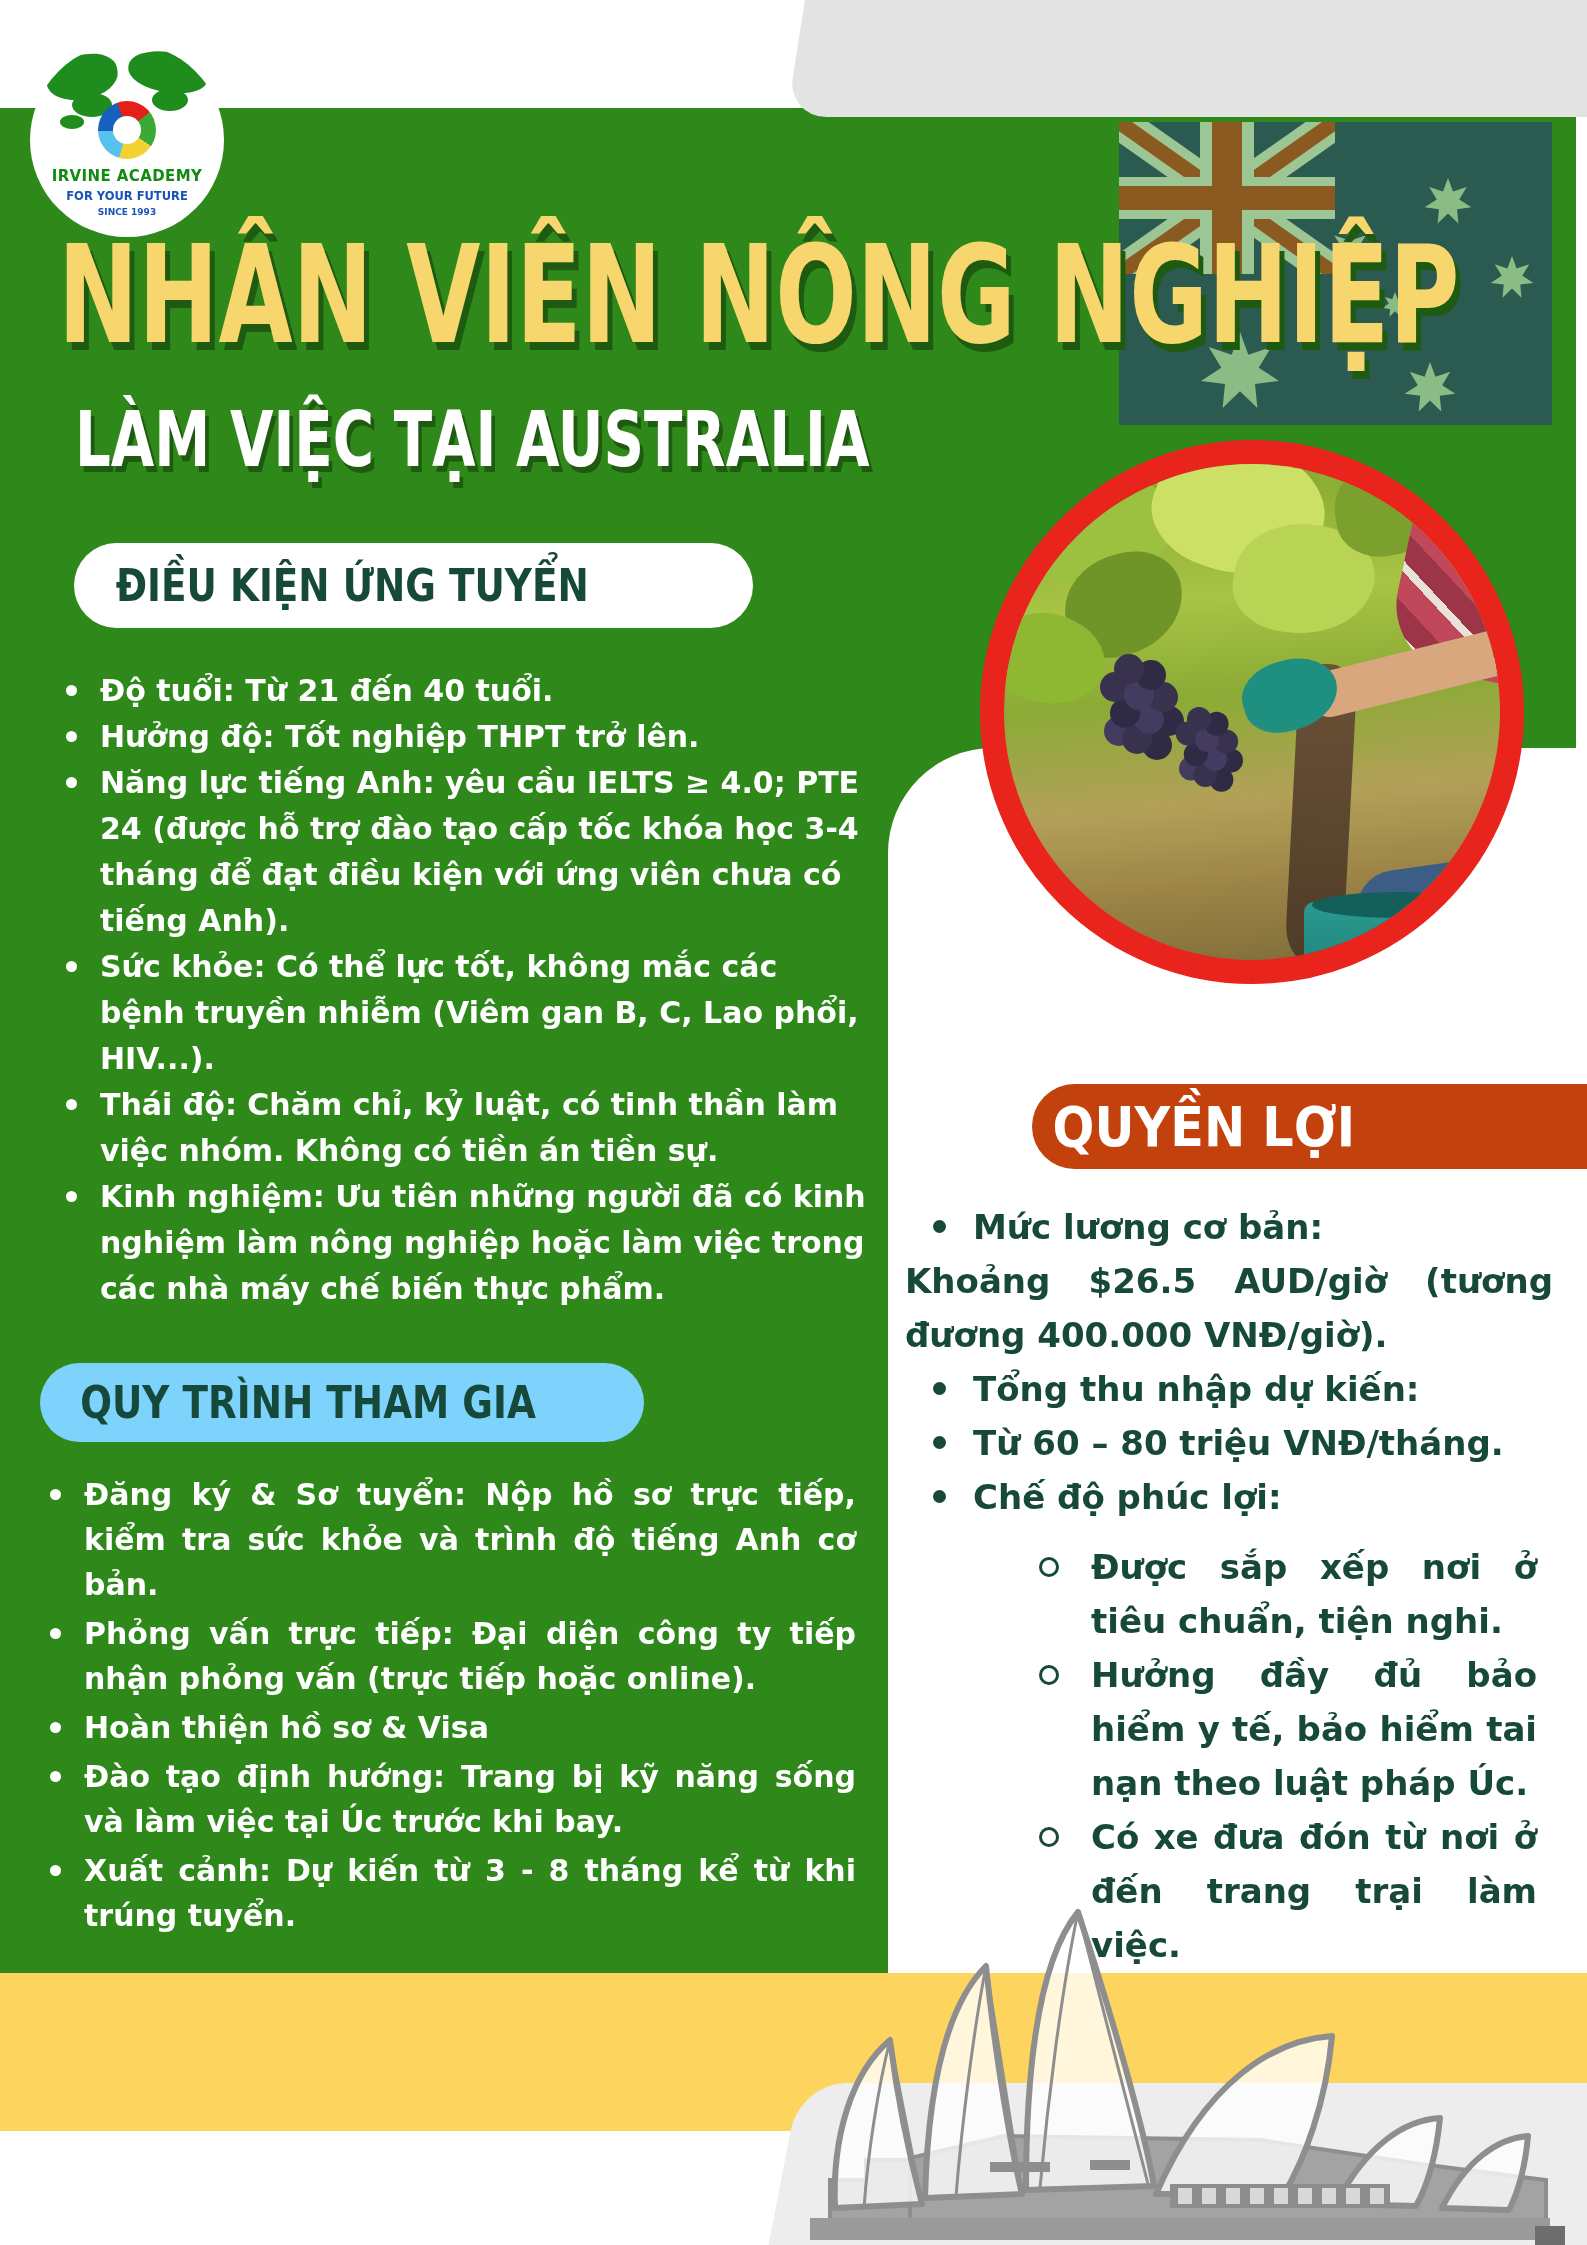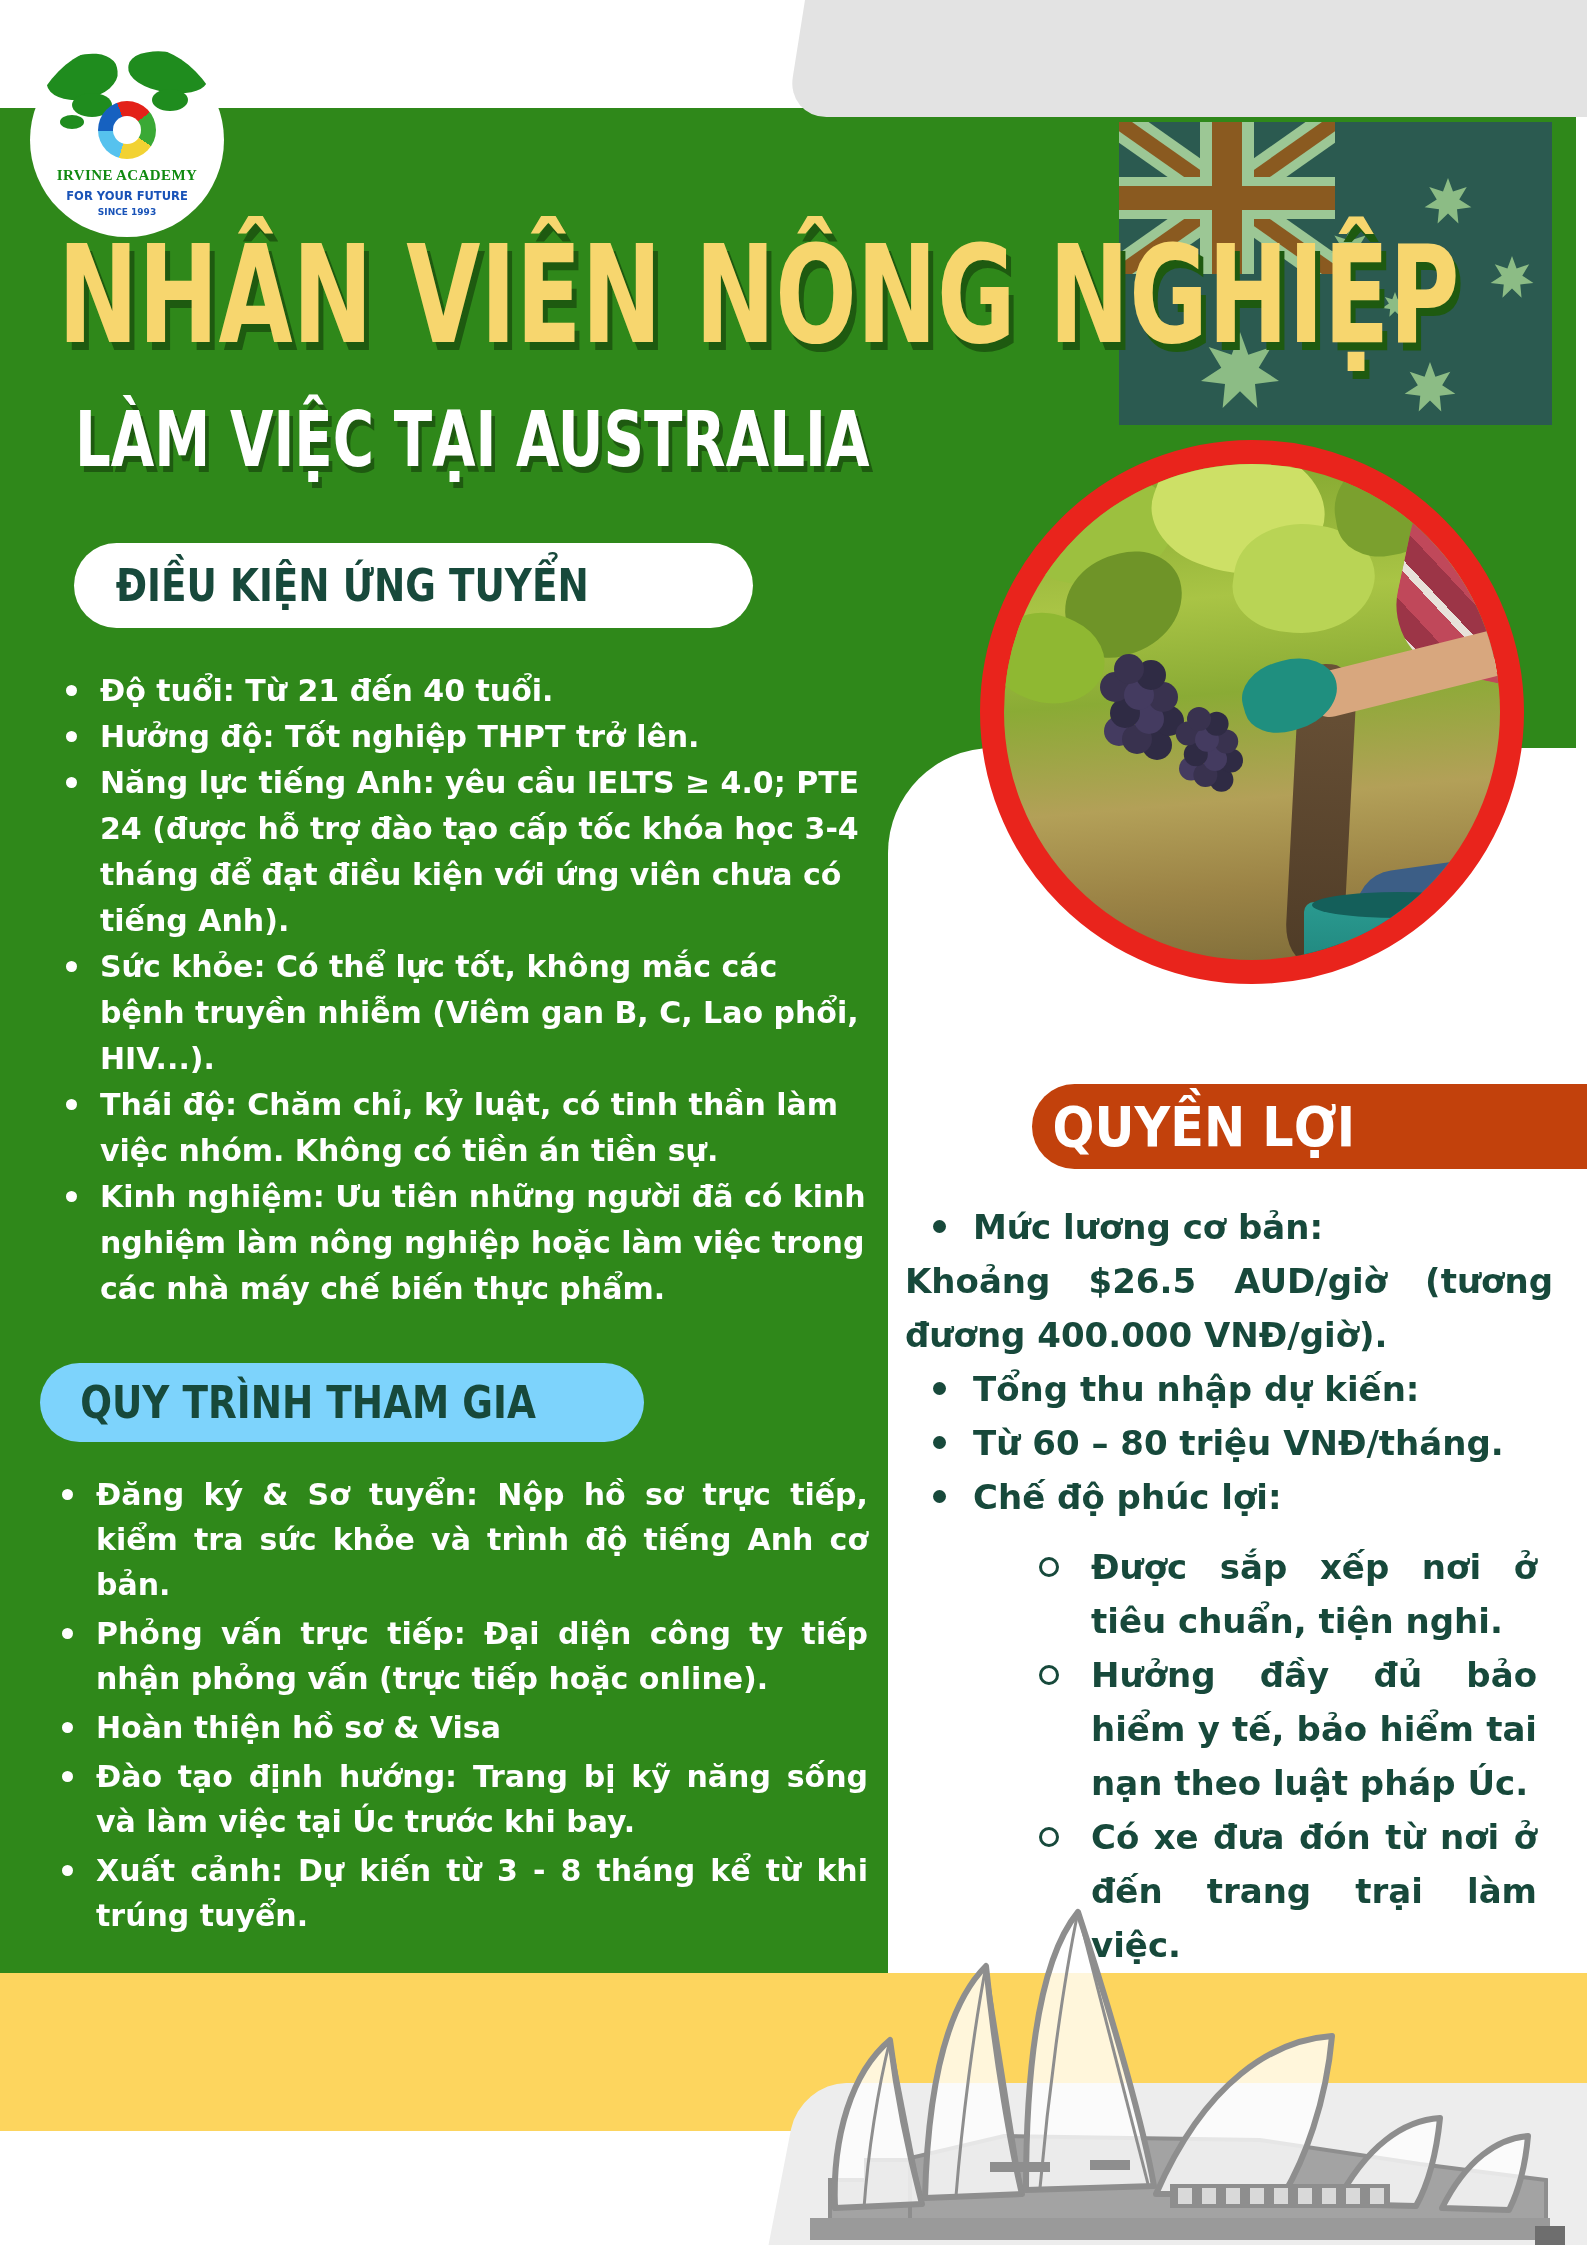--- a/index.html
+++ b/index.html
@@ -18,21 +18,21 @@
             transform:skewX(-11deg);transform-origin:top left;border-top-left-radius:46px;z-index:2;}
 
   
   .logo{left:30px;top:43px;width:194px;height:194px;border-radius:50%;background:#fff;
         overflow:hidden;z-index:5;}
   .logo .blob{position:absolute;background:#1f8c1e;}
   .ring{position:absolute;left:68px;top:58px;width:58px;height:58px;border-radius:50%;
         background:conic-gradient(from -20deg,#e32119 0 20%,#3aa935 20% 40%,#f2d233 40% 60%,#56c2ee 60% 80%,#1661c0 80% 100%);}
   .ring::after{content:"";position:absolute;left:15px;top:15px;width:28px;height:28px;border-radius:50%;background:#fff;}
   .logo-brand{position:absolute;left:0;top:124px;width:194px;text-align:center;
-              font-size:15px;font-weight:700;color:#108a10;letter-spacing:.4px;font-family:Liberation Serif, serif;}
+              font-size:15px;font-weight:700;color:#108a10;letter-spacing:.4px;}
   .logo-tagline{position:absolute;left:0;top:146px;width:194px;text-align:center;
               font-size:11.5px;font-weight:700;color:#1953b8;}
   .logo-since{position:absolute;left:0;top:164px;width:194px;text-align:center;
               font-size:9px;font-weight:700;color:#1953b8;}
 
   
   .flag{left:1119px;top:122px;z-index:2;}
   .photo{left:980px;top:440px;width:496px;height:496px;border:24px solid #e9241c;border-radius:50%;
          overflow:hidden;z-index:4;background:linear-gradient(175deg,#7fa42e 0%,#a9c445 28%,#8aab35 46%,#b3a058 66%,#9c8446 82%,#7d6b38 100%);}
   .photo .leaf{position:absolute;border-radius:55% 45% 60% 40%;}
@@ -68,21 +68,21 @@
   .pill-req{left:74px;top:543px;width:679px;height:85px;background:#ffffff;border-radius:43px;}
   .pill-proc{left:40px;top:1363px;width:604px;height:79px;background:#7dd3fc;border-radius:40px;}
   .pill-ben{left:1032px;top:1084px;width:555px;height:85px;background:#c2410c;border-radius:43px 0 0 43px;}
   .pill-req .pill-text,.pill-proc .pill-text{font-size:44px;font-weight:800;color:#17493b;
          white-space:nowrap;transform:scaleX(.85);}
   .pill-ben .pill-text{font-size:56px;font-weight:800;color:#ffffff;white-space:nowrap;transform:scaleX(.88);}
 
   
   .list{z-index:4;color:#ffffff;font-weight:700;}
   .req-list{left:60px;top:668px;width:812px;font-size:30px;line-height:46px;}
-  .proc-list{left:56px;top:1472px;width:812px;font-size:30px;line-height:45px;}
+  .proc-list{left:44px;top:1472px;width:812px;font-size:30px;line-height:45px;}
   .list ul{margin:0;padding:0;list-style:none;}
   .list li{position:relative;padding-left:40px;}
   .proc-list li{text-align:justify;margin-bottom:4px;}
   .list li::before{content:"";position:absolute;left:6px;top:17px;width:11px;height:11px;border-radius:50%;background:#ffffff;}
 
   
   .benefits{left:905px;top:1200px;width:648px;font-size:34px;line-height:54px;
             color:#17493b;font-weight:700;z-index:4;}
   .benefits p{margin:0;}
   .b-bullet{position:relative;padding-left:68px;}

